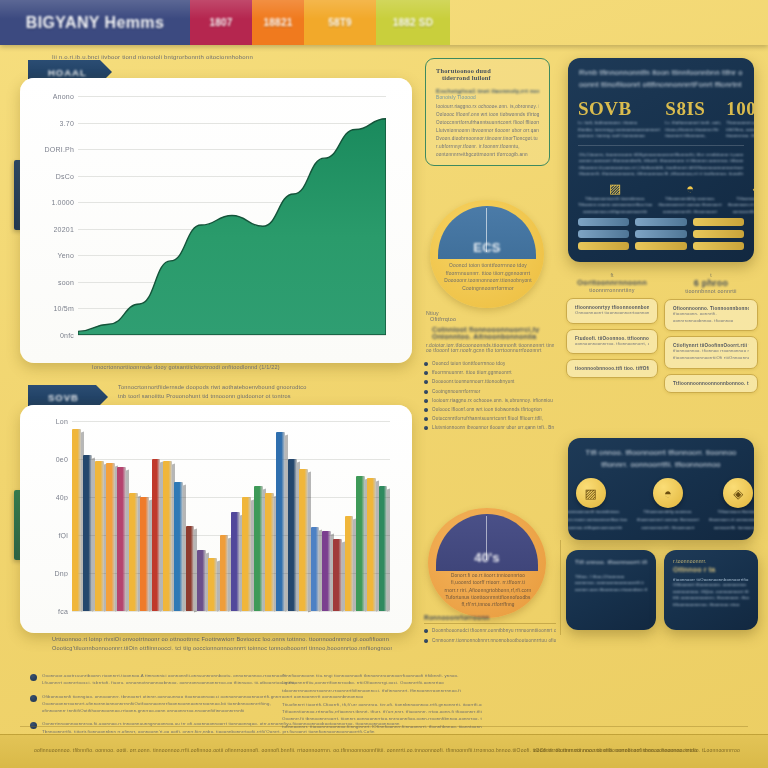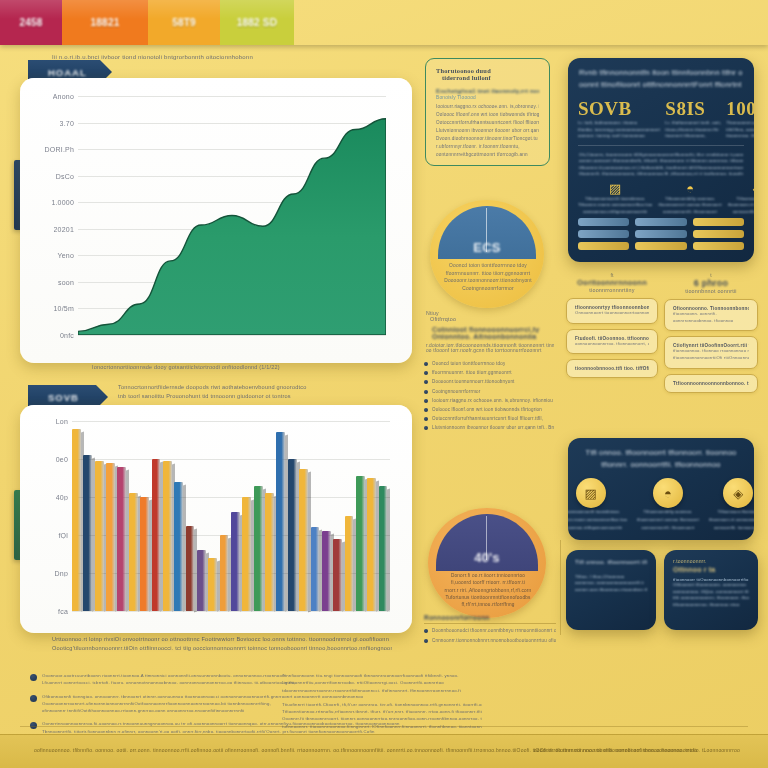--- a/index.html
+++ b/index.html
@@ -161,24 +161,27 @@
 
   .vdiv { position: absolute; width: 1px; background: rgba(140,112,30,.35); }
   .hdiv { position: absolute; height: 1px; background: rgba(140,112,30,.35); }
 </style>
 </head>
 <body>
 
 <div id="page">
 
   <div class="header" id="hdr">
+      <div class="hseg brand" style="width:190px;background:linear-gradient(#3c4a80, #3c4a80);">
+        <span class="bt">BIGYANY Hemms</span>
+      </div>
       <div class="hseg" style="width:62px;background:linear-gradient(#b5264f, #b5264f);">
-        <span class="bt">2458</span>
-      </div>
-      <div class="hseg" style="width:86px;background:linear-gradient(#f07a1e, #f07a1e);">
+        <span class="bt">1807</span>
+      </div>
+      <div class="hseg" style="width:52px;background:linear-gradient(#f07a1e, #f07a1e);">
         <span class="bt">18821</span>
       </div>
       <div class="hseg" style="width:72px;background:linear-gradient(#f2a92a, #f2a92a);">
         <span class="bt">58T9</span>
       </div>
       <div class="hseg" style="width:74px;background:linear-gradient(#c9cf3c, #c9cf3c);">
         <span class="bt">1882 SD</span>
       </div>
     </div>
 

